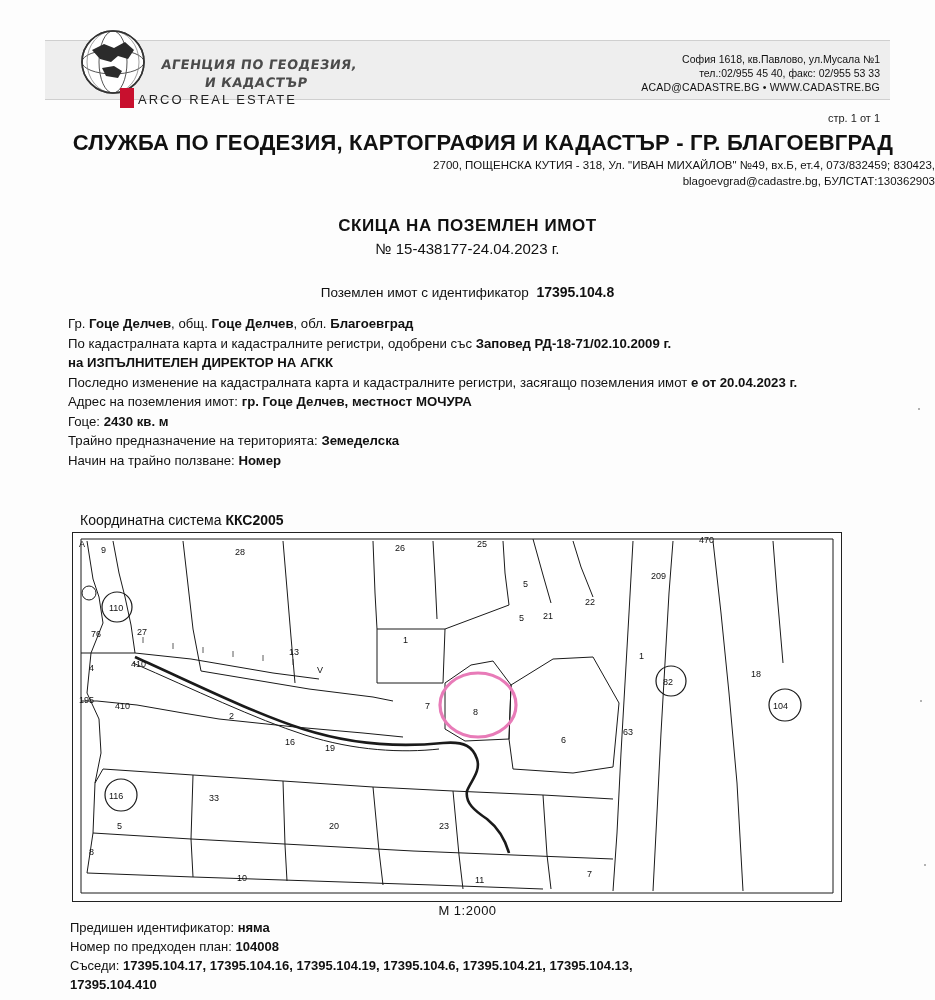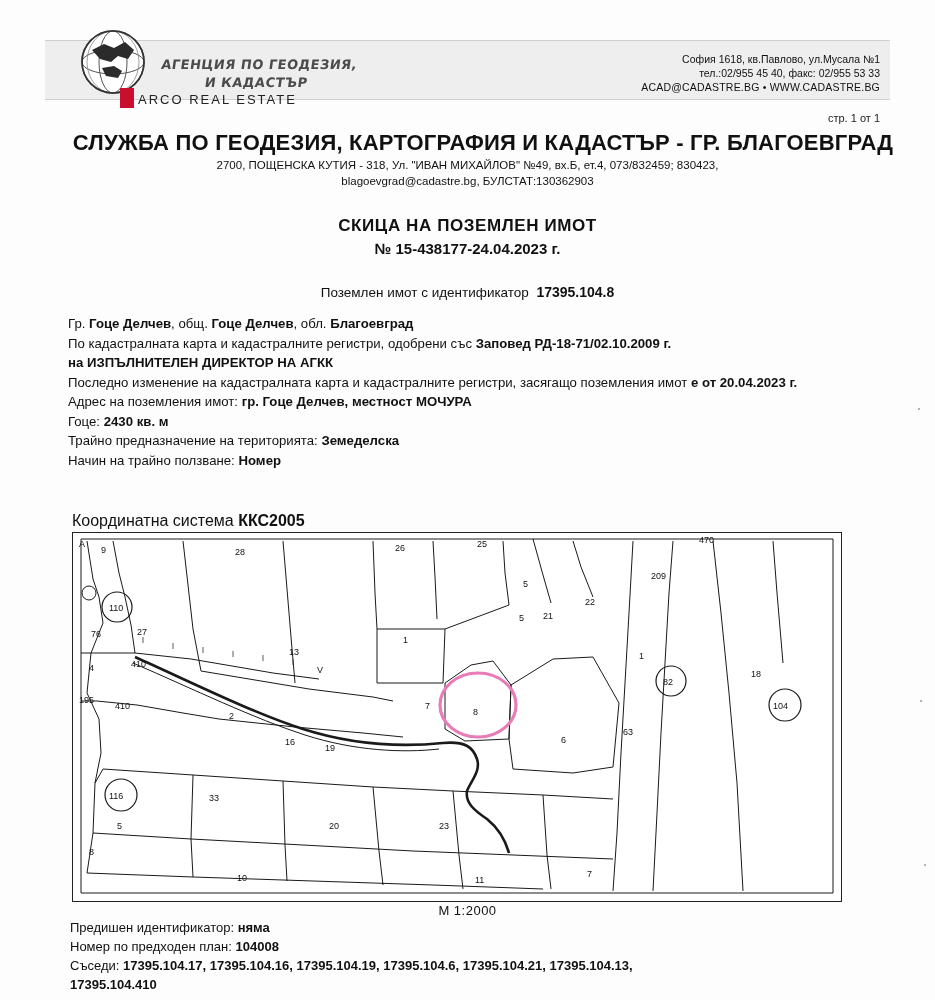--- a/index.html
+++ b/index.html
@@ -102,42 +102,42 @@
     text-align: center;
     font-size: 22px;
     font-weight: bold;
     letter-spacing: 0.2px;
     margin-left: 31px;
   }
   .office-sub {
     position: absolute;
     left: 0; right: 0;
     top: 157px;
-    text-align: center;
+    text-align: right;
     font-size: 11.5px;
     line-height: 16px;
   }
 
   
   .doc-title {
     position: absolute;
     left: 0; right: 0;
     top: 216px;
     text-align: center;
     font-size: 17px;
     font-weight: bold;
     letter-spacing: 0.6px;
   }
   .doc-number {
     position: absolute;
     left: 0; right: 0;
     top: 240px;
     text-align: center;
     font-size: 15px;
-    font-weight: bold;
+    font-weight: normal;
   }
   .doc-identifier {
     position: absolute;
     left: 0; right: 0;
     top: 284px;
     text-align: center;
     font-size: 13.5px;
   }
   .doc-identifier b { font-size: 14px; margin-top: 8px; }
 
@@ -149,23 +149,23 @@
     width: 800px;
     font-size: 13.2px;
     line-height: 19.5px;
   }
   .details div { white-space: normal; }
   .details b { font-weight: bold; }
 
   
   .coord-label {
     position: absolute;
-    left: 72px;
+    left: 80px;
     top: 512px;
-    font-size: 16px;
+    font-size: 14px;
   }
   .coord-label b { font-weight: bold; }
 
   .map-frame {
     position: absolute;
     left: 72px;
     top: 532px;
     width: 768px;
     height: 368px;
     border: 1px solid #222;

